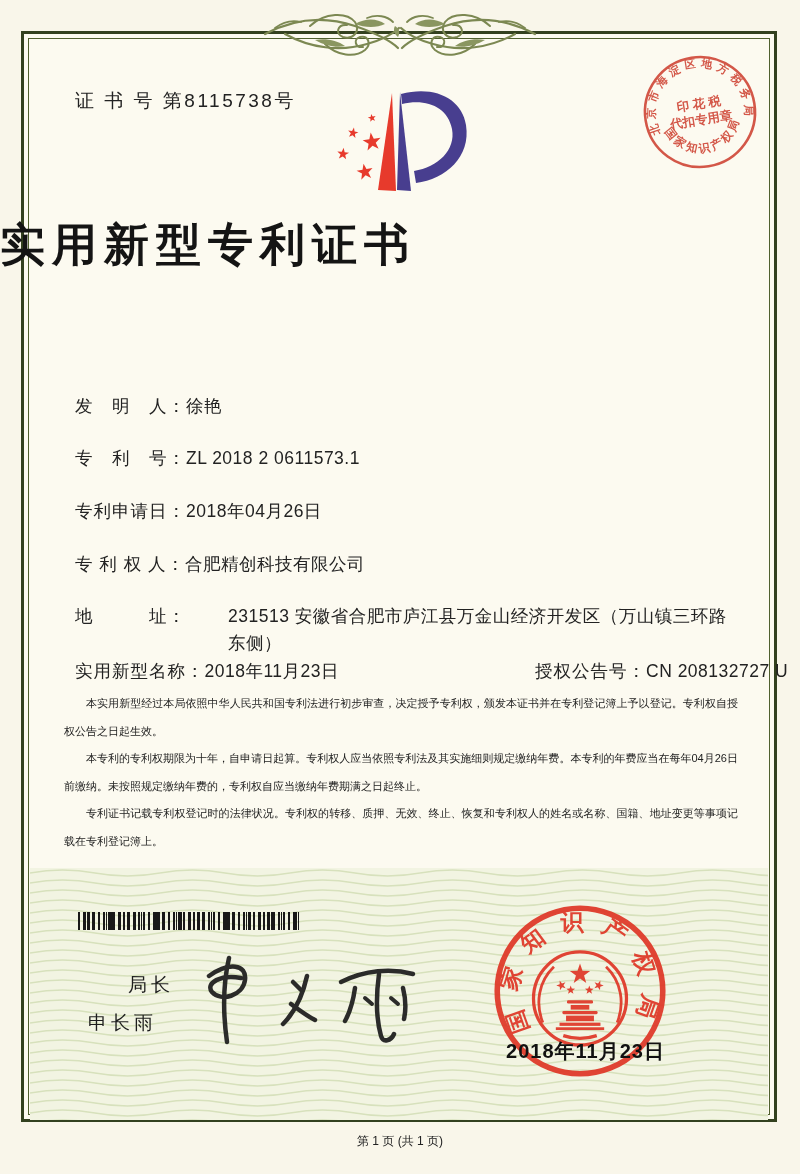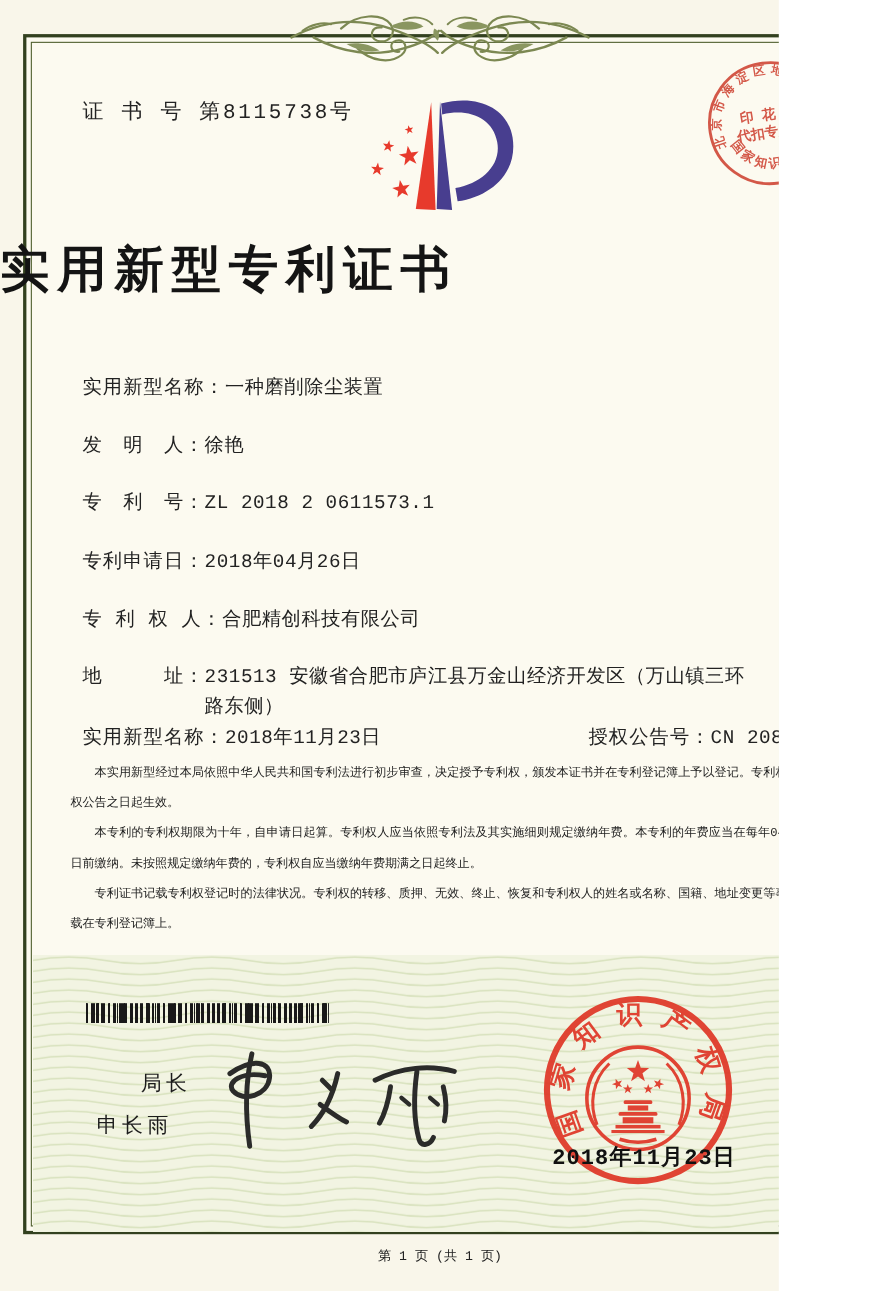--- a/index.html
+++ b/index.html
@@ -1,33 +1,33 @@
 <!DOCTYPE html>
 <html><head>
 <meta charset="utf-8">
 <style>
   html,body{margin:0;padding:0;}
   .page{
-    position:relative; width:708px; height:1174px; overflow:hidden;
+    position:relative; width:800px; height:1174px; overflow:hidden;
     background:#f9f6ea;
-    font-family:Liberation Mono, monospace;
+    font-family:Liberation Sans, sans-serif;
     color:#1c1c1c;
   }
   .frame-outer{position:absolute; left:21px; top:31px; width:756px; height:1091px;
     border:3px solid #33411f; box-sizing:border-box; background:#fcfaf0;}
   .frame-inner{position:absolute; left:28px; top:38px; width:742px; height:1077px;
     border:1px solid #50602f; box-sizing:border-box;}
   .waves{position:absolute; left:30px; top:868px; width:738px; height:252px; overflow:hidden;}
   .cert-no{position:absolute; left:75px; top:88px; font-size:19px; letter-spacing:2.5px; color:#222;}
   .doc-title{position:absolute; left:0; top:215px; width:800px; text-align:left;
     font-size:45px; font-weight:bold; letter-spacing:7px; color:#141414;}
   .field-row{position:absolute; left:75px; font-size:17.5px; color:#222; line-height:27px;}
   .field-row .lbl{letter-spacing:1px;}
   .field-val{letter-spacing:0.5px;}
-  .addr-val{display:inline-block; vertical-align:top; width:505px;}
+  .addr-val{display:inline-block; vertical-align:top; width:505px;margin-left:42px;}
   .grant-right{position:absolute; left:460px; top:0; white-space:nowrap;}
   .bodytext{position:absolute; left:64px; top:690px; width:674px; font-size:11px;
     line-height:27.6px; text-align:justify; color:#1d1d1d;}
   .bodytext p{margin:0; text-indent:2em;}
   .barcode{position:absolute; left:78px; top:912px; width:221px; height:18px;
     background:
       repeating-linear-gradient(90deg,#181818 0 2px,rgba(0,0,0,0) 2px 5px),
       repeating-linear-gradient(90deg,#181818 0 1px,rgba(0,0,0,0) 1px 7px),
       repeating-linear-gradient(90deg,rgba(0,0,0,0) 0 9px,#181818 9px 12px,rgba(0,0,0,0) 12px 23px);}
   .signer-title{position:absolute; left:88px; top:972px; font-size:19px; letter-spacing:4px;margin-left:40px;}
@@ -116,23 +116,20 @@
       <text font-size="11.5" fill="#d04a3a" style="letter-spacing:2.5px" font-weight="bold">
         <textPath href="#stArcBot" startOffset="50%" text-anchor="middle">国家知识产权局</textPath>
       </text>
       <text x="0" y="-4" text-anchor="middle" font-size="12.5" font-weight="bold" fill="#d04a3a">印 花 税</text>
       <text x="0" y="12" text-anchor="middle" font-size="12.5" font-weight="bold" fill="#d04a3a">代扣专用章</text>
     </g>
   </svg>
 
   <div class="doc-title">实用新型专利证书</div>
 
-  <div class="field-row" style="top:340px">
-    <span class="lbl">实用新型名称：</span><span class="field-val">一种磨削除尘装置</span>
-  </div>
   <div class="field-row" style="top:393px">
     <span class="lbl">发　明　人：</span><span class="field-val">徐艳</span>
   </div>
   <div class="field-row" style="top:445px">
     <span class="lbl">专　利　号：</span><span class="field-val">ZL 2018 2 0611573.1</span>
   </div>
   <div class="field-row" style="top:498px">
     <span class="lbl">专利申请日：</span><span class="field-val">2018年04月26日</span>
   </div>
   <div class="field-row" style="top:551px">

